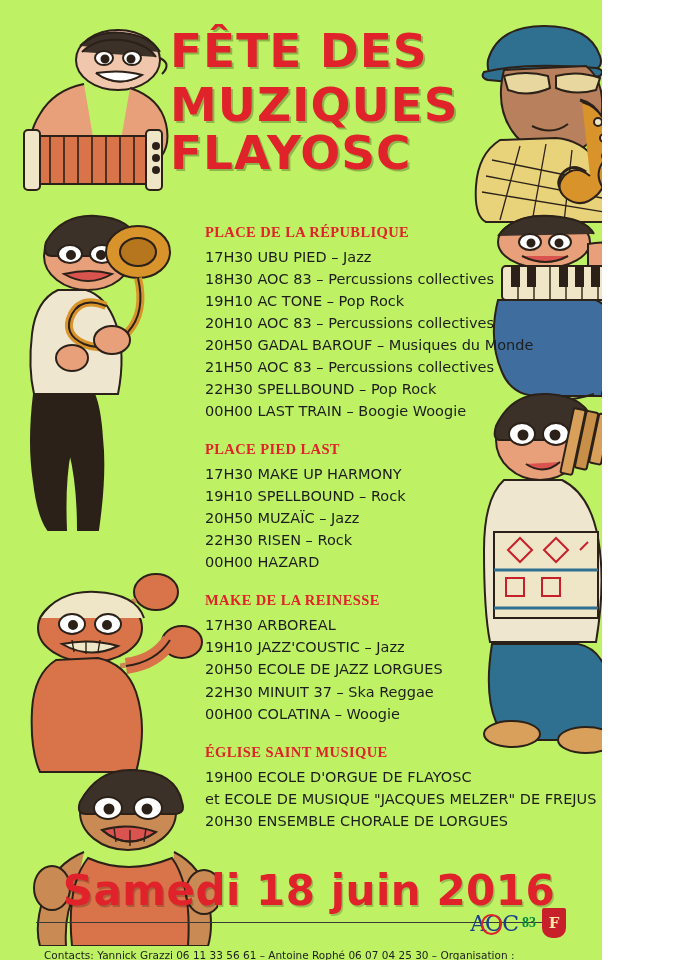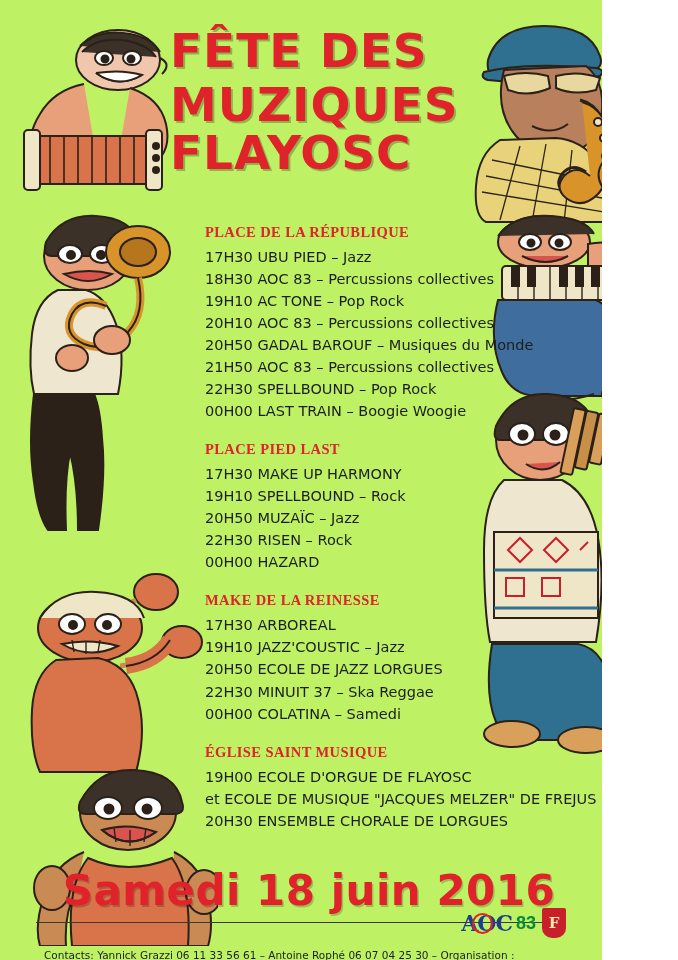--- a/index.html
+++ b/index.html
@@ -107,35 +107,35 @@
     right: 36px;
     top: 908px;
     display: flex;
     align-items: center;
     gap: 6px;
     z-index: 8;
   }
   .logo-aoc {
     font-family: "DejaVu Serif", serif;
     font-size: 22px;
-    font-weight: bold;
+    font-weight: normal;
     color: #1b3f8b;
     letter-spacing: -1px;
     position: relative;
   }
   .logo-aoc .oval {
     position: absolute;
     left: 11px; top: 3px;
     width: 17px; height: 17px;
     border: 2px solid #e0222b;
     border-radius: 50%;
   }
   .logo-83 {
-    font-family: Liberation Sans, sans-serif;
-    font-size: 18px;
+    font-family: Liberation Serif, serif;
+    font-size: 14px;
     font-weight: bold;
     color: #0a8a3c;
     margin-left: -2px;
   }
   .logo-flag {
     width: 24px; height: 30px;
     background: #c8202a;
     border-radius: 2px 2px 10px 10px;
     position: relative;
   }
@@ -499,21 +499,21 @@
         <span class="genre"></span>
       </div>
       <div class="slot">
         <span class="time">22H30</span>
         <span class="band">MINUIT 37</span>
         <span class="genre">– Ska Reggae</span>
       </div>
       <div class="slot">
         <span class="time">00H00</span>
         <span class="band">COLATINA</span>
-        <span class="genre">– Samedi</span>
+        <span class="genre">– Woogie</span>
       </div>
     </div>
 
     <div class="venue-block">
       <div class="venue">ÉGLISE SAINT MUSIQUE</div>
       <div class="slot">
         <span class="time">19H00</span>
         <span class="band">ECOLE D'ORGUE DE FLAYOSC</span>
       </div>
       <div class="slot">

